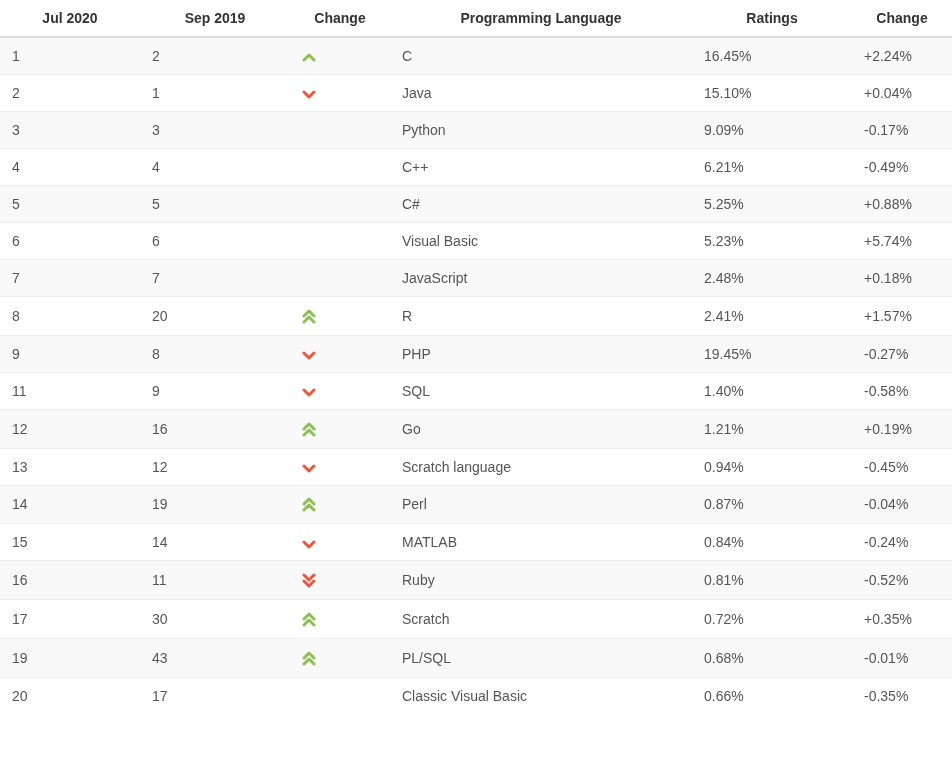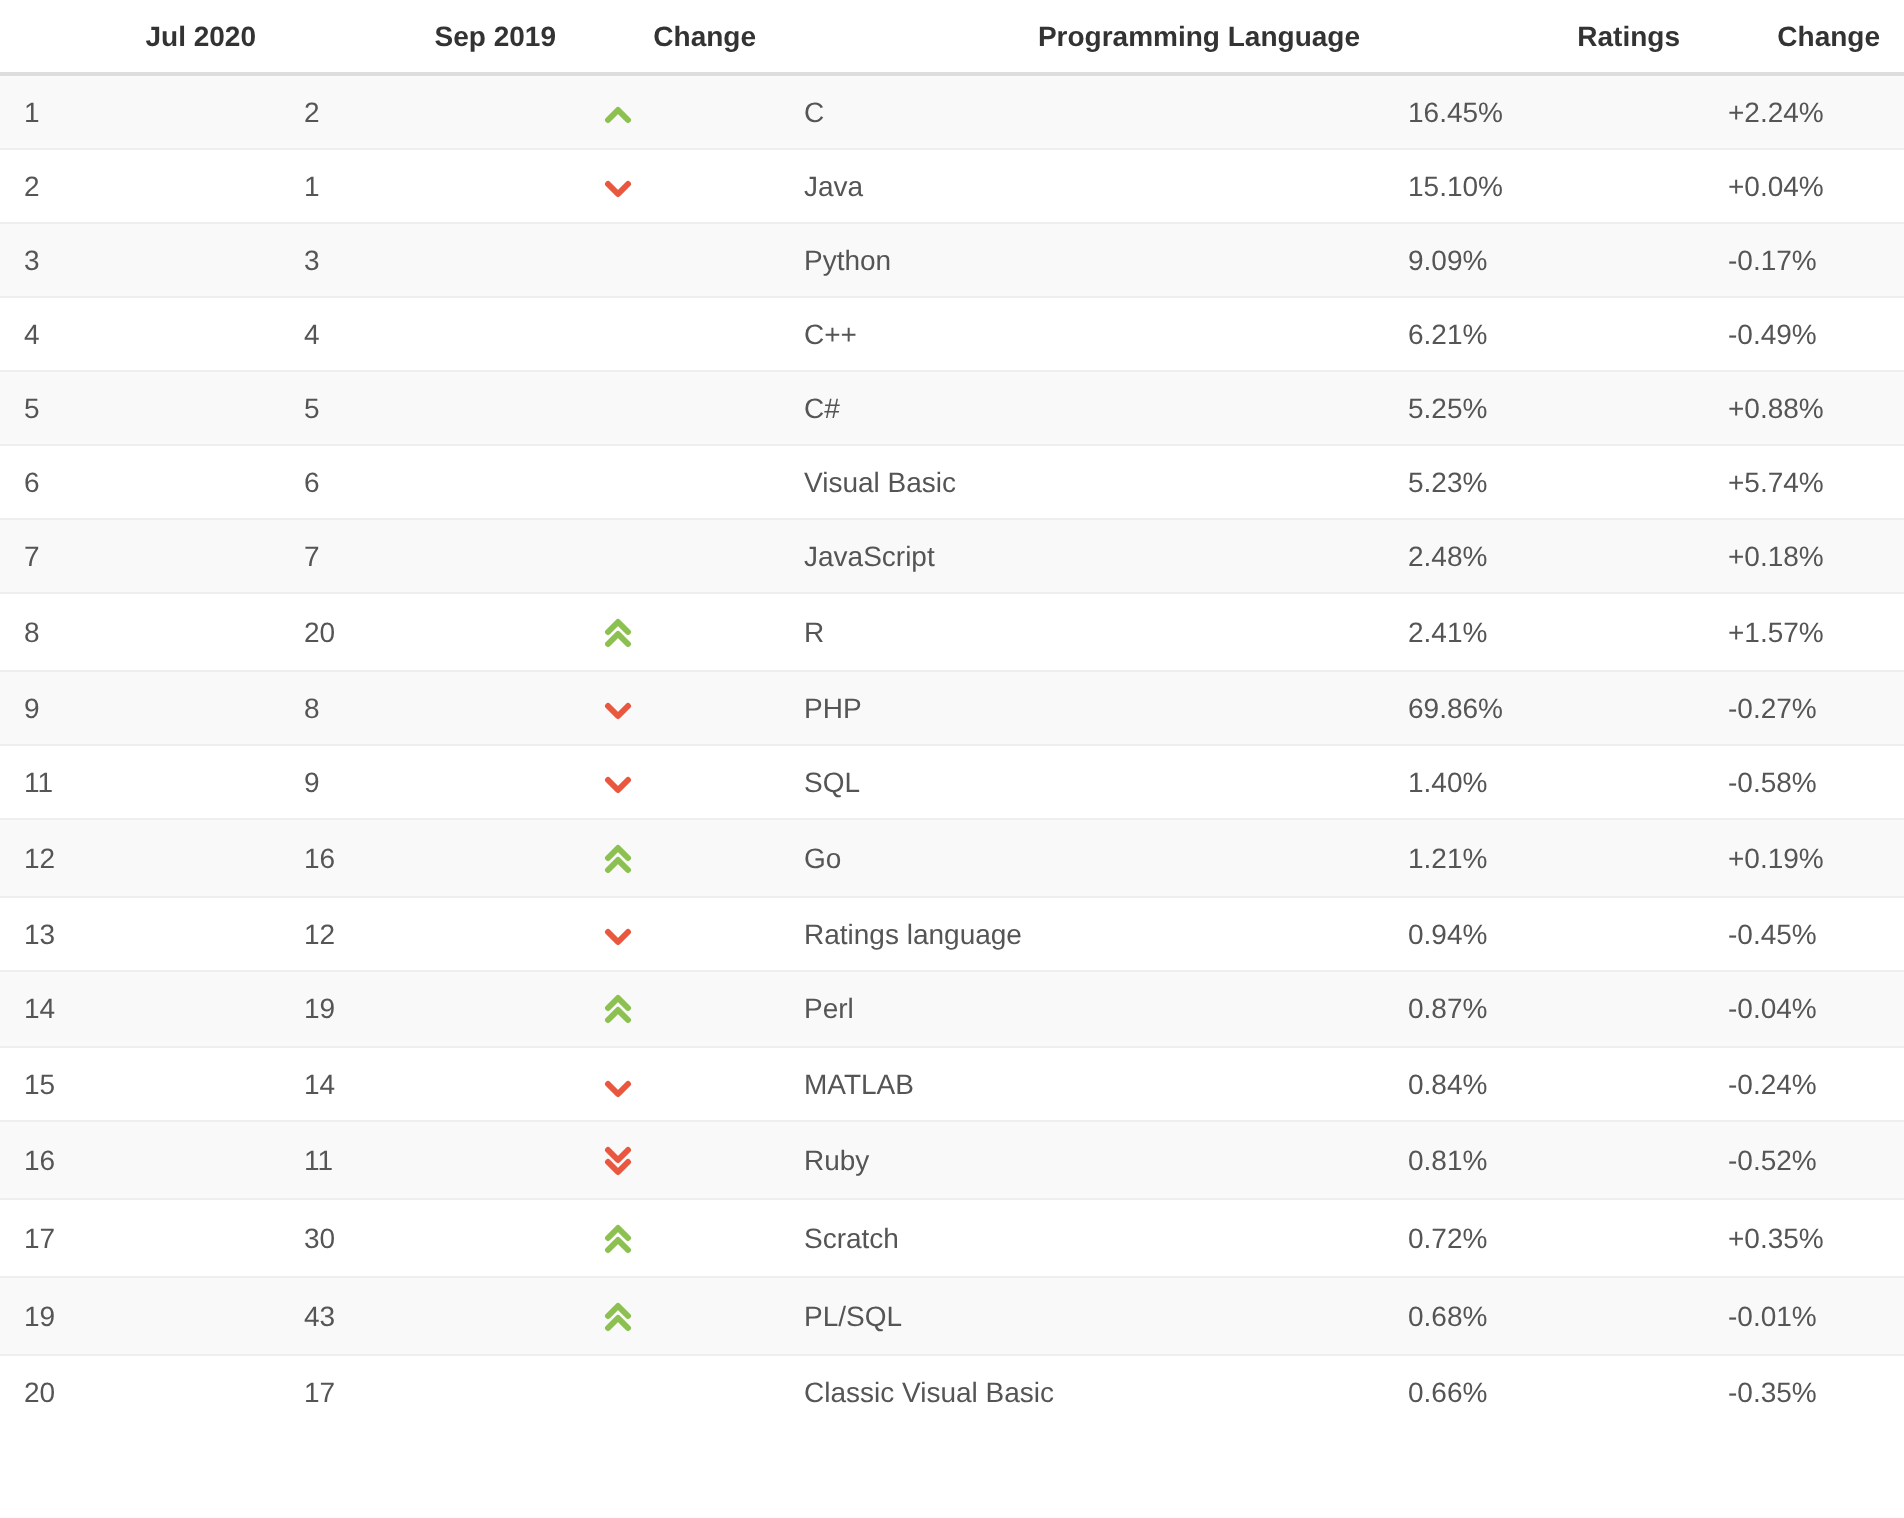--- a/index.html
+++ b/index.html
@@ -10,21 +10,21 @@
     font-size: 14px;
     color: #333;
     background: #fff;
   }
   table {
     width: 952px;
     border-collapse: collapse;
     table-layout: fixed;
   }
   thead th {
-    text-align: right;
+    text-align: center;
     font-weight: 700;
     color: #333;
     padding: 10px 12px;
     border-bottom: 2px solid #ddd;
     font-size: 14px;
   }
   tbody td {
     padding: 10px 12px;
     border-top: 1px solid #eee;
     color: #555;
@@ -140,21 +140,21 @@
         <td>2.41%</td>
         <td>+1.57%</td>
       </tr>
       <tr>
         <td>9</td>
         <td>8</td>
         <td><span class="icon"><svg width="14" height="12" viewBox="0 0 14 12">
               <path d="M2 4 L7 9 L12 4" fill="none" stroke="#e9573f" stroke-width="3" stroke-linecap="round" stroke-linejoin="round"></path>
             </svg></span></td>
         <td>PHP</td>
-        <td>69.86%</td>
+        <td>19.45%</td>
         <td>-0.27%</td>
       </tr>
       <tr>
         <td>11</td>
         <td>9</td>
         <td><span class="icon"><svg width="14" height="12" viewBox="0 0 14 12">
               <path d="M2 4 L7 9 L12 4" fill="none" stroke="#e9573f" stroke-width="3" stroke-linecap="round" stroke-linejoin="round"></path>
             </svg></span></td>
         <td>SQL</td>
         <td>1.40%</td>
@@ -170,21 +170,21 @@
         <td>Go</td>
         <td>1.21%</td>
         <td>+0.19%</td>
       </tr>
       <tr>
         <td>13</td>
         <td>12</td>
         <td><span class="icon"><svg width="14" height="12" viewBox="0 0 14 12">
               <path d="M2 4 L7 9 L12 4" fill="none" stroke="#e9573f" stroke-width="3" stroke-linecap="round" stroke-linejoin="round"></path>
             </svg></span></td>
-        <td>Ratings language</td>
+        <td>Scratch language</td>
         <td>0.94%</td>
         <td>-0.45%</td>
       </tr>
       <tr>
         <td>14</td>
         <td>19</td>
         <td><span class="icon"><svg width="14" height="17" viewBox="0 0 14 17">
               <path d="M2 8 L7 3 L12 8" fill="none" stroke="#8cc152" stroke-width="3" stroke-linecap="round" stroke-linejoin="round"></path>
               <path d="M2 14 L7 9 L12 14" fill="none" stroke="#8cc152" stroke-width="3" stroke-linecap="round" stroke-linejoin="round"></path>
             </svg></span></td>

